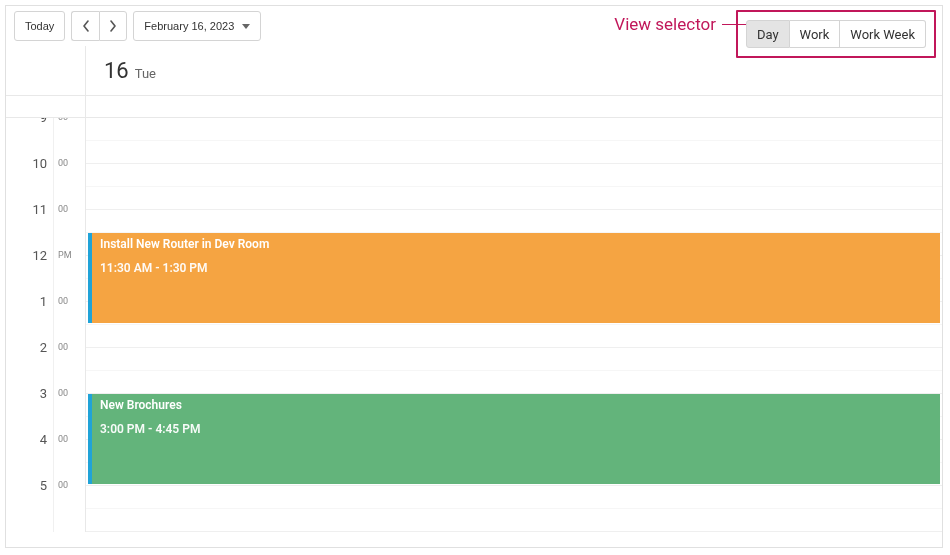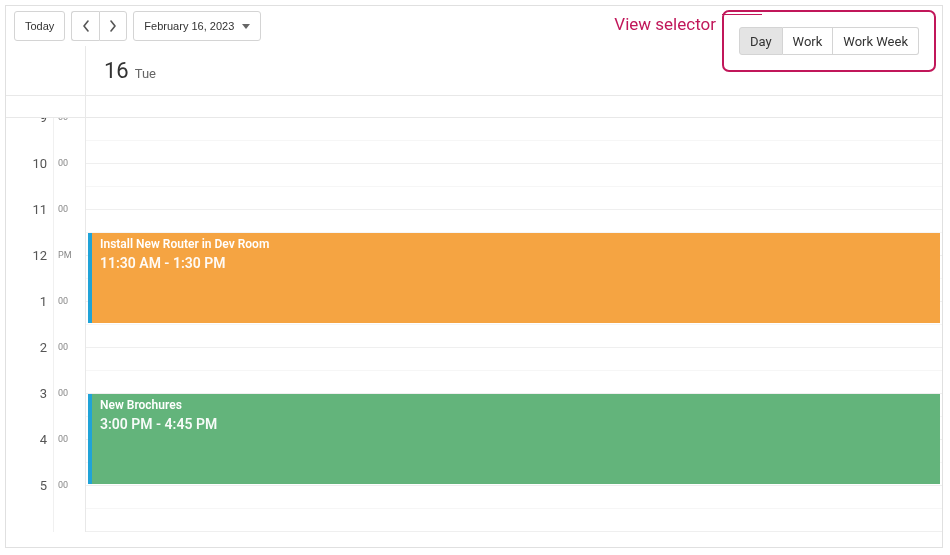--- a/index.html
+++ b/index.html
@@ -63,38 +63,38 @@
       width: 0; height: 0;
       border-left: 4px solid transparent;
       border-right: 4px solid transparent;
       border-top: 5px solid #666;
     }
     .annotation {
       position: absolute;
       right: 180px;
       top: 8px;
       display: flex;
-      align-items: flex-start;
+      align-items: center;
       color: #c1175a;
       font-size: 17px;
     }
     .annotation-line {
       width: 40px;
       height: 1px;
       background: #c1175a;
       margin-left: 6px;
     }
     .view-selector {
       position: absolute;
       right: 6px;
       top: 4px;
       border: 2px solid #c1175a;
       display: flex;
-      border-radius: 7px;
-      padding: 15px;
+      border-radius: 1px;
+      padding: 8px;
     }
     .view-btn {
       border: 1px solid #d4d4d4;
       background: #fff;
       height: 28px;
       padding: 0 10px;
       font-size: 13px;
       color: #333;
       cursor: pointer;
       display: inline-flex;
@@ -192,21 +192,21 @@
       right: 2px;
       border-left: 4px solid #20a3d8;
       color: #fff;
       padding: 4px 8px;
       font-size: 12px;
       overflow: hidden;
     }
     .event.orange { background: #f5a442; }
     .event.green  { background: #63b47b; }
     .event-title { font-weight: 600; font-size: 12px; }
-    .event-time  { font-weight: 600; font-size: 14px; opacity: 0.95; margin-top:4px; }
+    .event-time  { font-weight: 600; font-size: 12px; opacity: 0.95; margin-top:10px; }
   </style>
 </head>
 <body>
 
 <div class="container">
 
   <div class="toolbar">
     <button class="btn">Today</button>
     <div class="nav-group">
       <div class="nav-btn">

